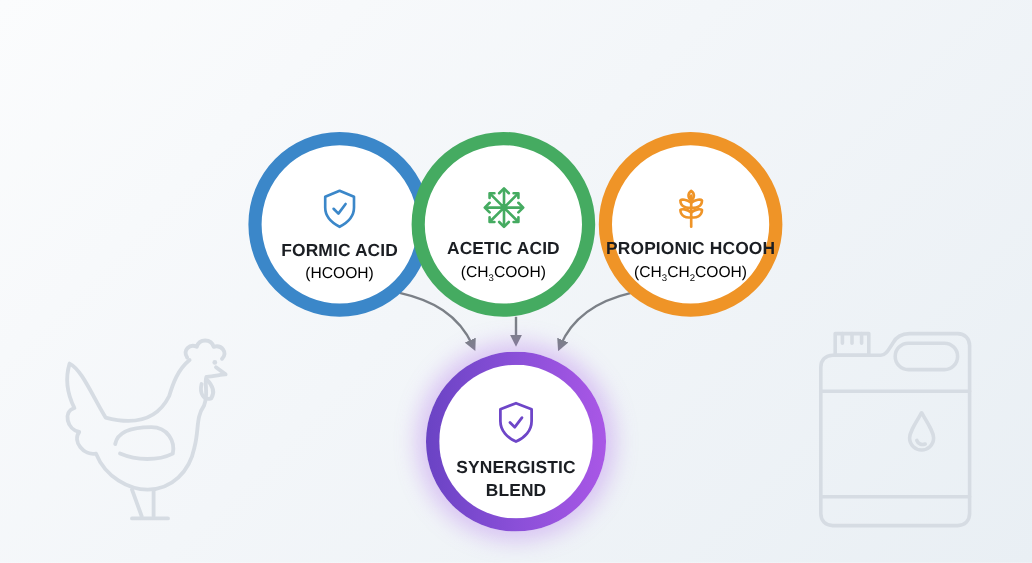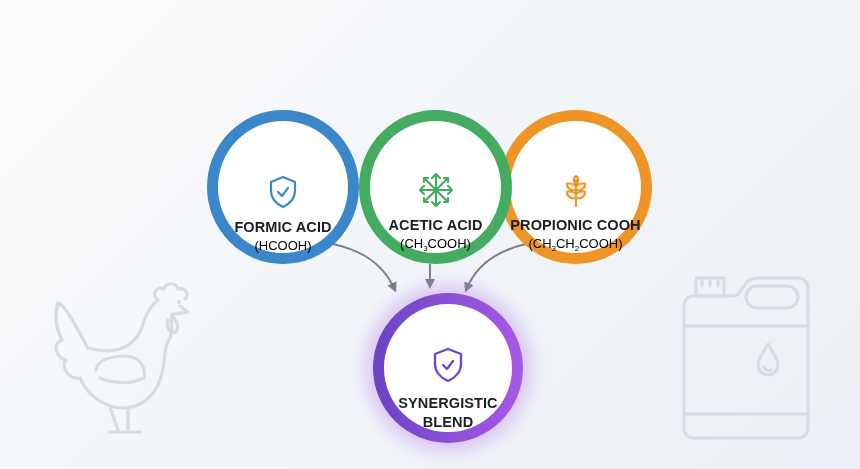--- a/index.html
+++ b/index.html
@@ -5,27 +5,27 @@
   html, body { margin: 0; padding: 0; }
   body {
     width: 860px; height: 469px; overflow: hidden; position: relative;
     background: linear-gradient(135deg, #fbfcfd 0%, #f3f6f9 45%, #e9eff4 100%);
     font-family: "Liberation Sans", sans-serif;
   }
   .stage { position: absolute; left: 0; top: 0; width: 860px; height: 469px; }
   .circle {
     position: absolute; box-sizing: border-box; border-radius: 50%;
     background: #ffffff; display: flex; flex-direction: column;
-    align-items: center; justify-content: flex-end; text-align: center;
+    align-items: center; justify-content: center; text-align: center;
   }
   .c-formic { left: 207px; top: 110px; width: 152px; height: 154px; border: 11px solid #3b87c9; z-index: 2; }
-  .c-acetic { left: 359px; top: 110px; width: 153px; height: 154px; border: 11px solid #45ab61; z-index: 3; }
+  .c-acetic { left: 343px; top: 110px; width: 153px; height: 154px; border: 11px solid #45ab61; z-index: 3; }
   .c-propionic { left: 499px; top: 110px; width: 153px; height: 154px; border: 11px solid #ef9427; z-index: 2; }
   .c-blend {
-    left: 373px; top: 293px; width: 150px; height: 150px; border: 11px solid transparent;
+    left: 355px; top: 293px; width: 150px; height: 150px; border: 11px solid transparent;
     background: linear-gradient(#fff, #fff) padding-box, linear-gradient(90deg, #6a43c4 0%, #8a4fd8 50%, #a957e6 100%) border-box;
     box-shadow: 0 0 18px 8px rgba(175, 110, 235, 0.35);
     z-index: 3;
   }
   .icon { margin-top: 18px; height: 34px; display: flex; align-items: center; justify-content: center; }
   .name { font-size: 14.5px; font-weight: 600; color: #1b1e23; margin-top: 10px; letter-spacing: 0.1px; white-space: nowrap; }
   .formula { font-size: 13px; color: #000000; margin-top: 3px; white-space: nowrap; }
   .formula sub { font-size: 8px; vertical-align: -3px; }
   .c-blend .icon { margin-top: 18px; }
   .c-blend .name { margin-top: 12px; font-size: 14.5px; line-height: 19px; white-space: normal; width: 110px; }
@@ -94,21 +94,21 @@
     <div class="icon">
       <svg width="26" height="36" viewBox="0 0 26 36" fill="none" stroke="#ef9427" stroke-width="2.2" stroke-linecap="round" stroke-linejoin="round">
         <path d="M13 34 V8"></path>
         <path d="M13 4 C10 6 10 10 13 12 C16 10 16 6 13 4 Z"></path>
         <path d="M13 14 C9 11 5 11 4 12 C4 17 9 19 13 18"></path>
         <path d="M13 14 C17 11 21 11 22 12 C22 17 17 19 13 18"></path>
         <path d="M13 22 C9 19 5 19 4 20 C4 25 9 27 13 26"></path>
         <path d="M13 22 C17 19 21 19 22 20 C22 25 17 27 13 26"></path>
       </svg>
     </div>
-    <div class="name">PROPIONIC COOH</div>
+    <div class="name">PROPIONIC HCOOH</div>
     <div class="formula"><span>(CH</span><sub>3</sub><span>CH</span><sub>2</sub><span>COOH)</span></div>
   </div>
 
   <div class="circle c-blend">
     <div class="icon">
       <svg width="32" height="36" viewBox="0 0 32 36" fill="none" stroke="#6e46c8" stroke-width="2.3" stroke-linejoin="round" stroke-linecap="round">
         <path d="M16 2 L29 7 V17 C29 25 23 31 16 34 C9 31 3 25 3 17 V7 Z"></path>
         <path d="M11 18 L15 22 L21 14"></path>
       </svg>
     </div>

